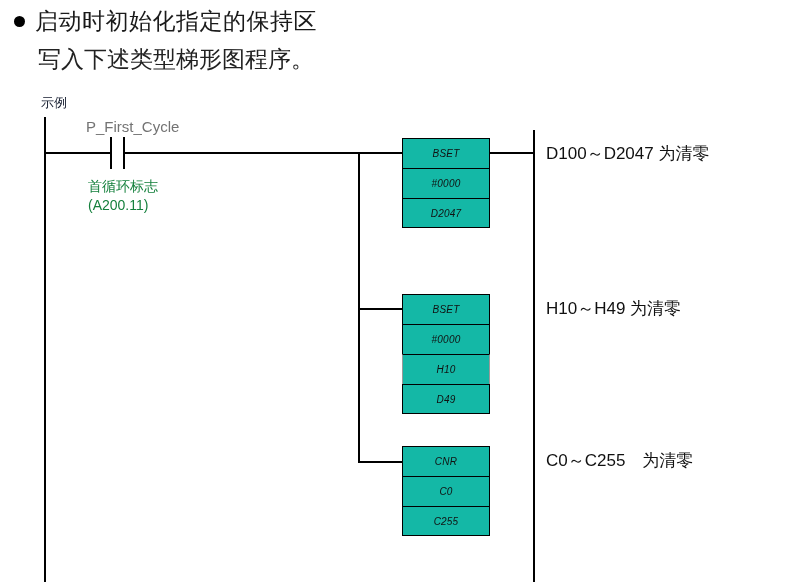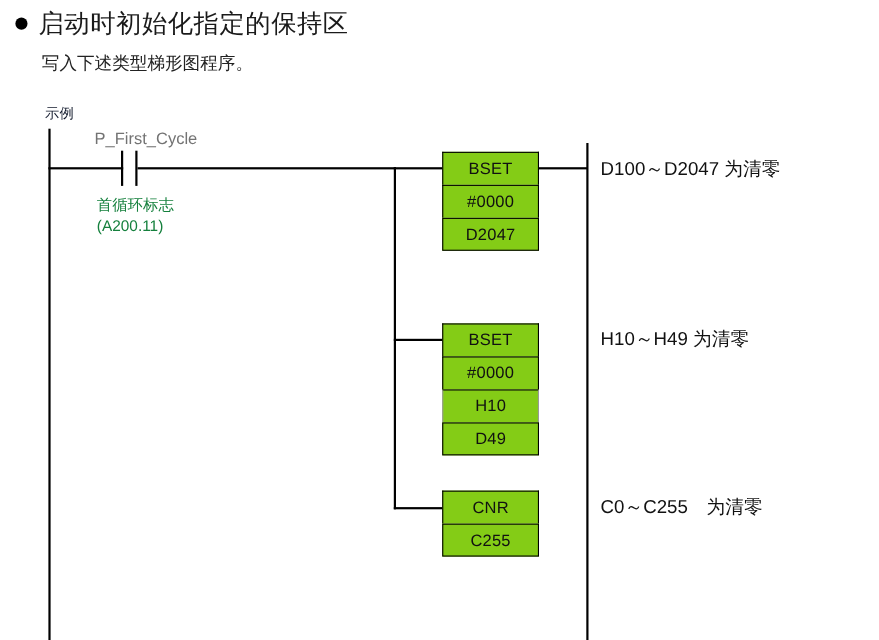--- a/index.html
+++ b/index.html
@@ -40,21 +40,21 @@
     font-size: 23px;
     line-height: 30px;
     letter-spacing: 0.5px;
     color: #1a1a1a;
     white-space: nowrap;
   }
   .subheading-text {
     position: absolute;
     left: 38px;
     top: 46px;
-    font-size: 16px;
+    font-size: 23px;
     line-height: 26px;
     color: #222;
     white-space: nowrap;
   }
   .example-label {
     position: absolute;
     left: 41px;
     top: 94px;
     font-size: 13px;
     line-height: 18px;
@@ -102,24 +102,25 @@
     box-sizing: border-box;
   }
   .instr-row {
     height: 30px;
     box-sizing: border-box;
     border: 1px solid #000;
     border-bottom: none;
     display: flex;
     align-items: center;
     justify-content: center;
-    font-size: 15px;
+    font-size: 10px;
     color: #111;
-    background: #84cc16;
+    background: #14b8a6;
     letter-spacing: 0.2px;
+    font-style: italic;
   }
   .instr-row:last-child {
     border-bottom: 1px solid #000;
   }
   .instr-row.grayed {
     border-left-color: #999;
     border-right-color: #999;
   }
 
   
@@ -180,17 +181,18 @@
   <div class="instr-block" style="left:402px; top:294px;">
     <div class="instr-row">BSET</div>
     <div class="instr-row">#0000</div>
     <div class="instr-row grayed">H10</div>
     <div class="instr-row">D49</div>
   </div>
   <div class="annotation" style="left:546px; top:299px;">H10～H49 为清零</div>
 
   <div class="instr-block" style="left:402px; top:446px;">
     <div class="instr-row">CNR</div>
+    <div class="instr-row">C0</div>
     <div class="instr-row">C255</div>
   </div>
   <div class="annotation" style="left:546px; top:451px;">C0～C255　为清零</div>
 
 </div>
 
 </body></html>

